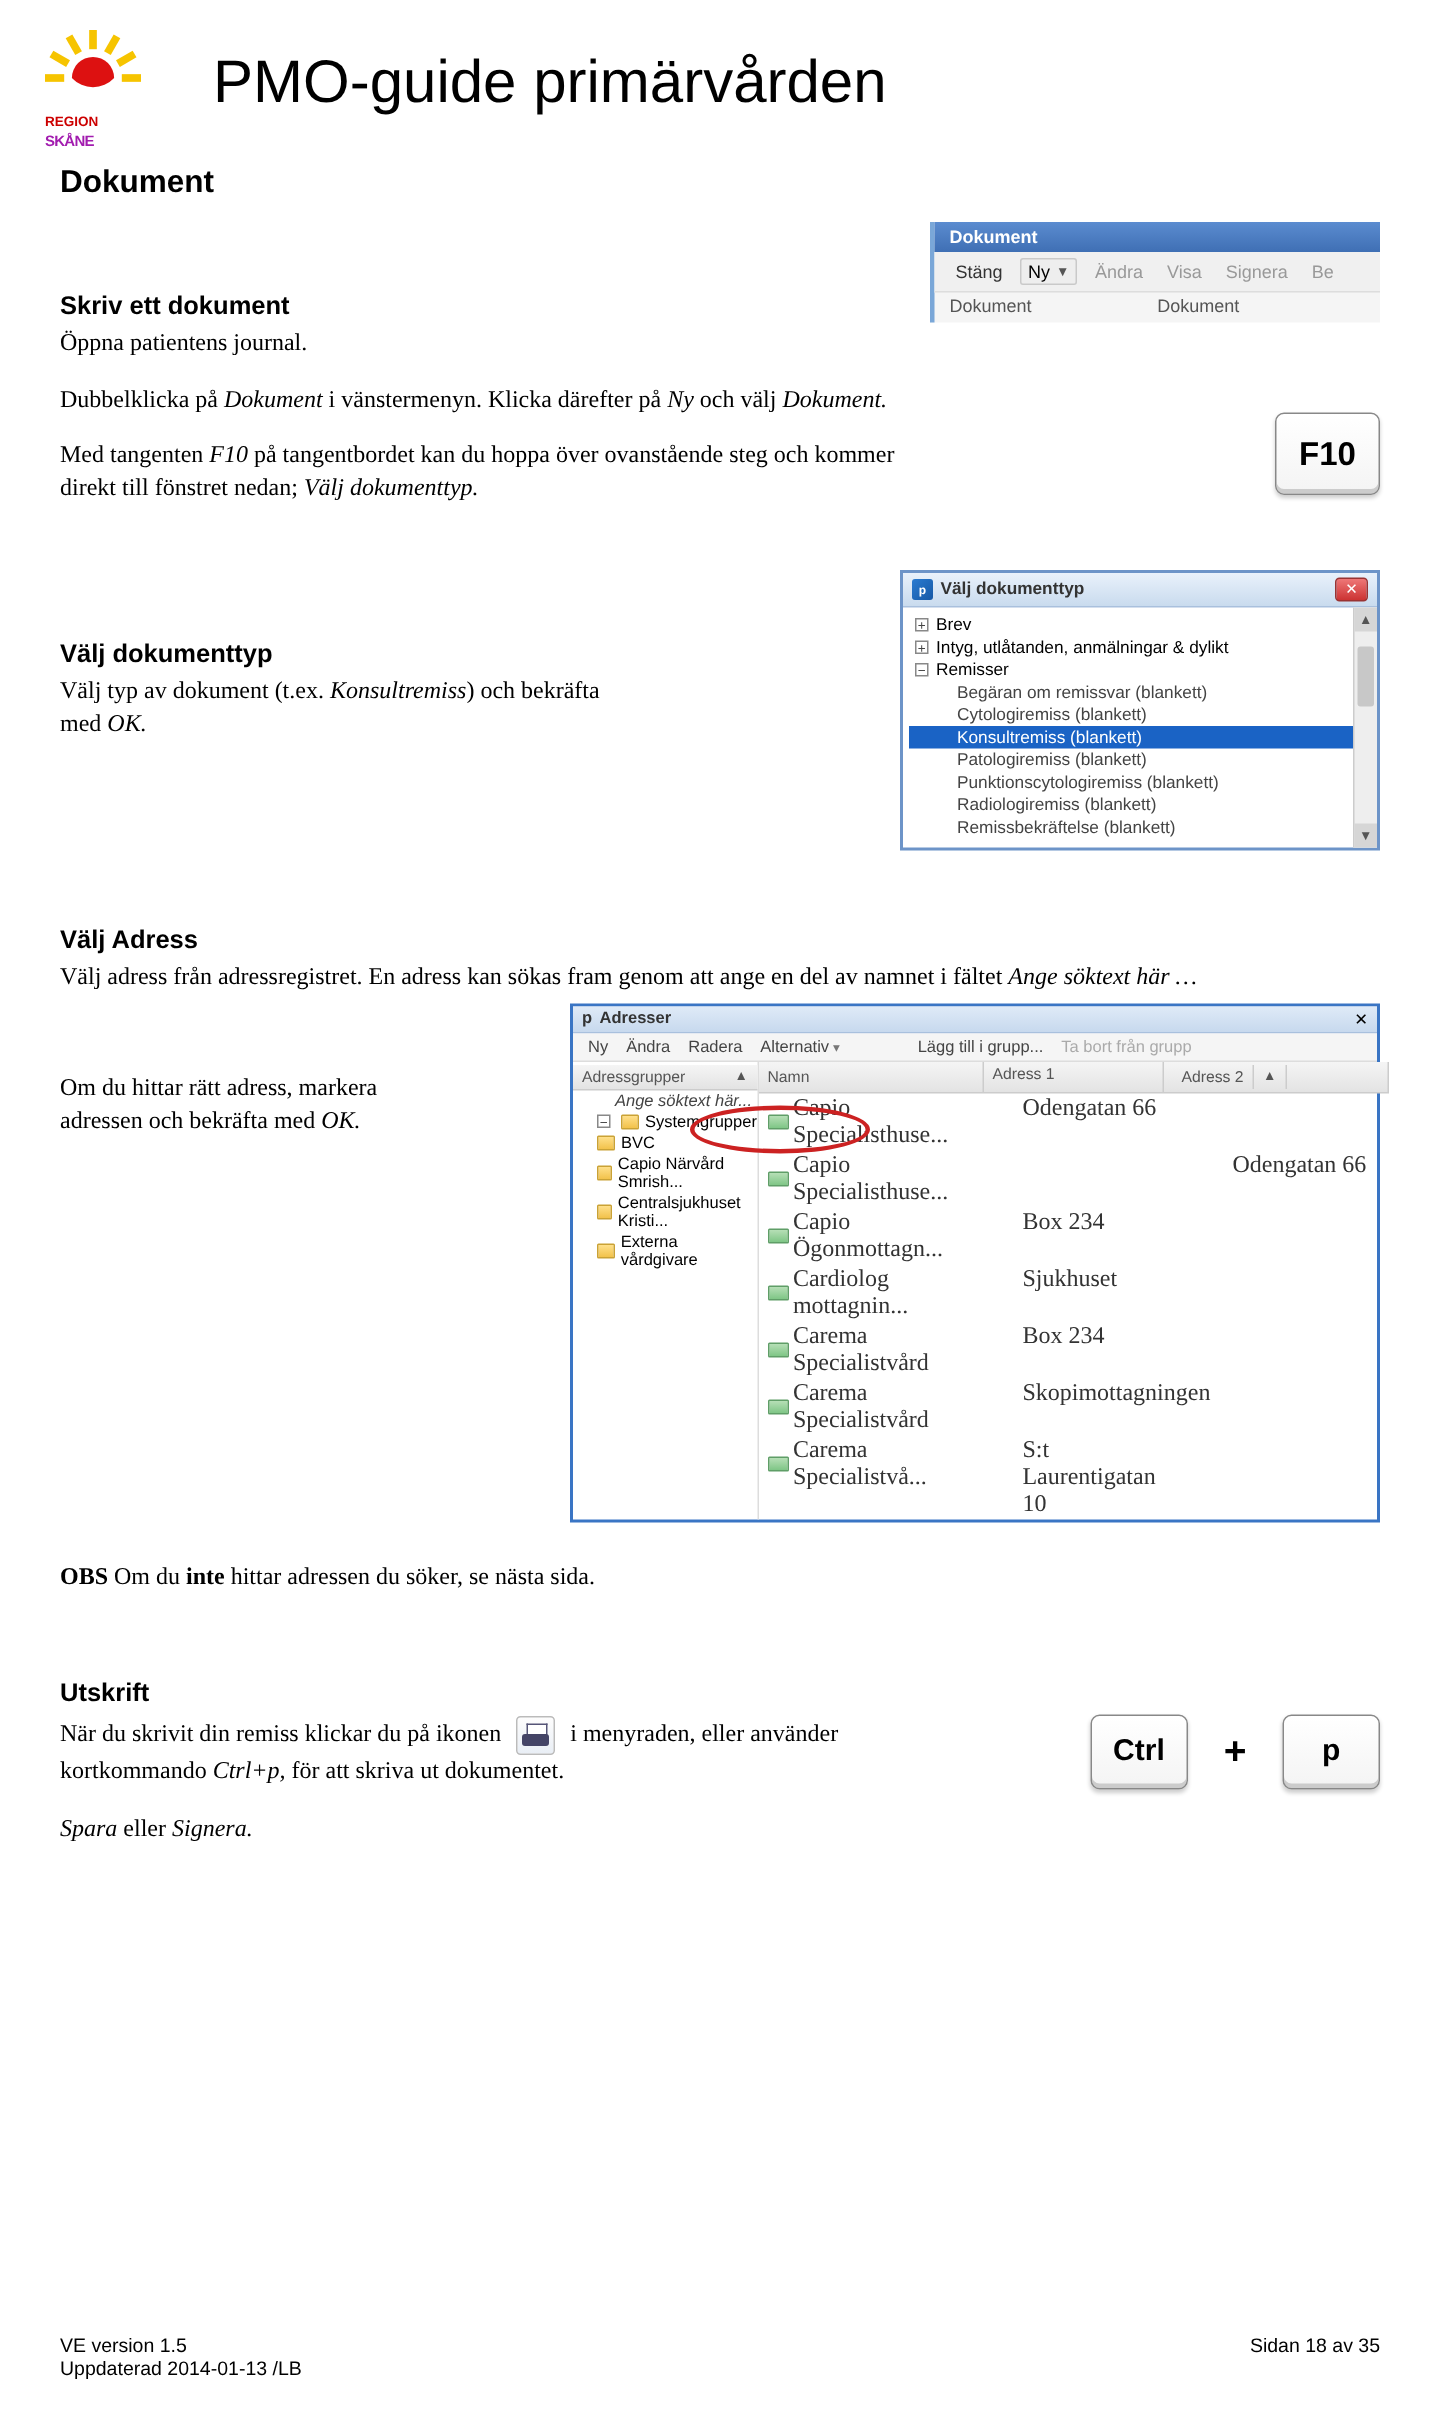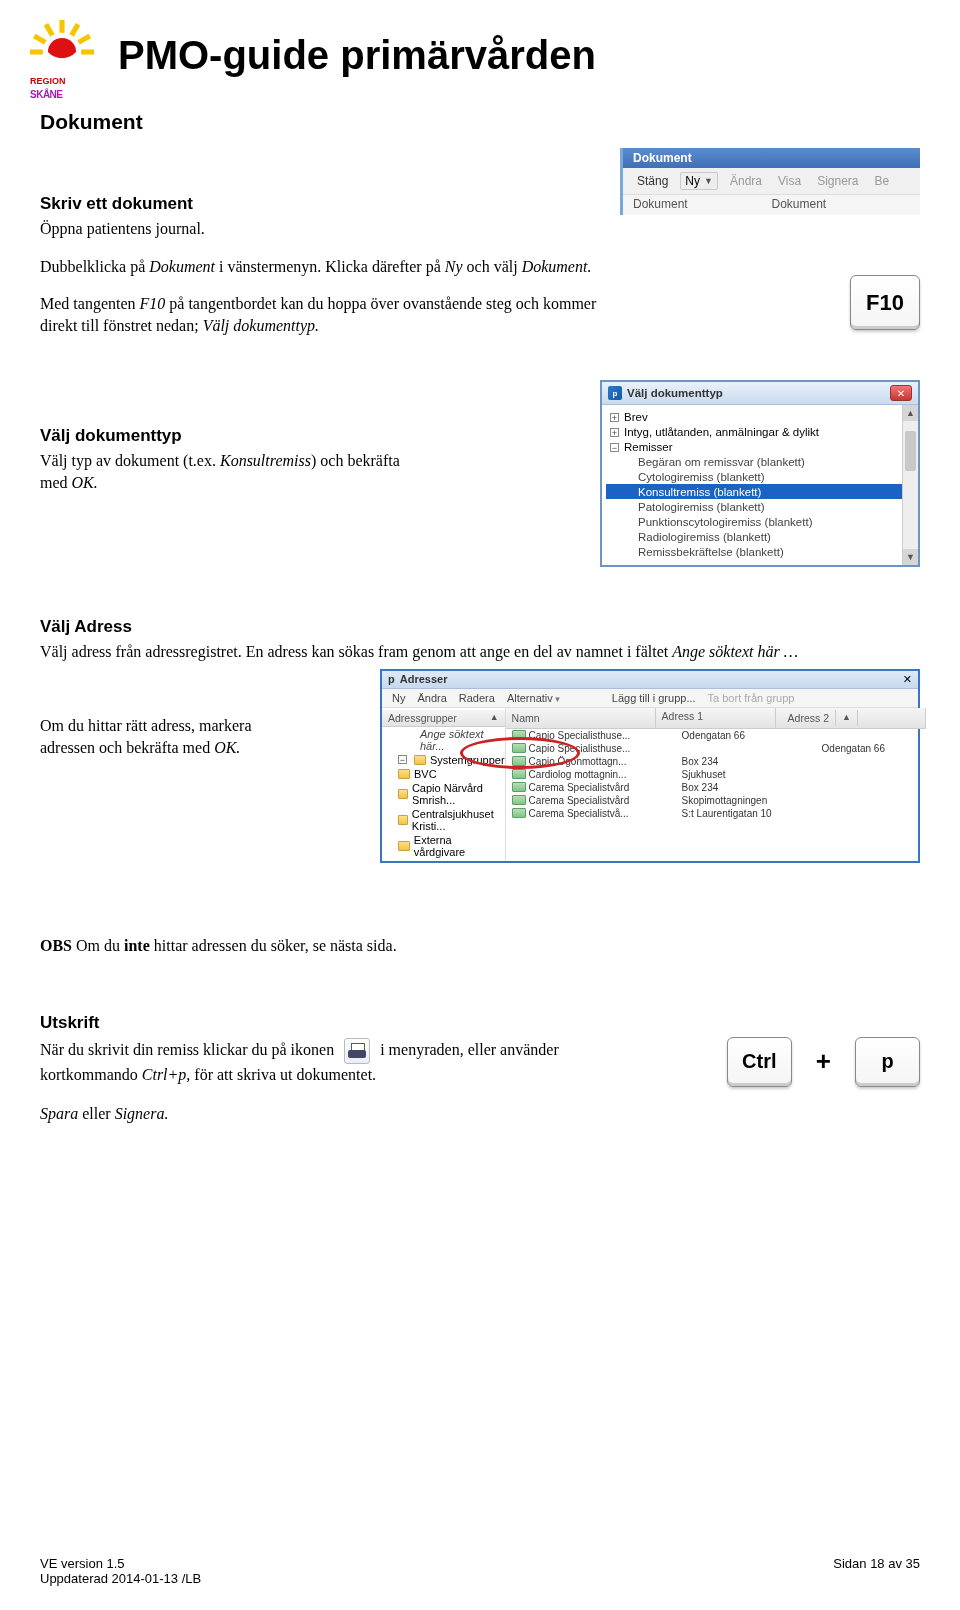--- a/index.html
+++ b/index.html
@@ -39,23 +39,23 @@
     color: #a21caf;
     font-weight: bold;
     position: absolute;
     bottom: -16px;
     left: 0;
     letter-spacing: -0.5px;
   }
   .doc-title {
     font-family: Arial, sans-serif;
     font-size: 40px;
-    font-weight: bold;
+    font-weight: normal;
     color: #000;
-    margin-left: 4px;
+    margin-left: 28px;
     margin-top: 6px;
   }
   .h2 {
     font-family: Arial, sans-serif;
     font-size: 21px;
     font-weight: bold;
     color: #000;
   }
   .h3 {
     font-family: Arial, sans-serif;
@@ -203,33 +203,33 @@
   .addr-window .leftpane .hdr {
     background: linear-gradient(#f5f5f5,#e3e3e3);
     color:#555; padding:2px 6px; font-size:10.5px; border-bottom:1px solid #ccc;
     display:flex; justify-content:space-between;
   }
   .addr-window .leftpane .itm { padding:1px 0 1px 16px; display:flex; align-items:center; gap:4px; }
   .addr-window .leftpane .itm .fold {
     width:12px;height:10px;background:linear-gradient(#ffe08a,#f2c24b);border:1px solid #caa235;border-radius:1px;
   }
   .addr-window .leftpane .itm.search {
-    font-style: italic; color:#444; padding-left:38px;
+    font-style: italic; color:#444; padding-left:28px;
   }
   .addr-window .leftpane .box {
     display:inline-block;width:9px;height:9px;border:1px solid #888;margin-right:3px;line-height:8px;font-size:9px;text-align:center;color:#444;background:#fff;
   }
   .addr-window .rightpane { flex:1; }
   .addr-window .rightpane .hdr {
     display:flex; background: linear-gradient(#f5f5f5,#e3e3e3);
     color:#555; font-size:10.5px; border-bottom:1px solid #ccc;
   }
   .addr-window .rightpane .hdr span { padding:2px 6px; border-right:1px solid #ccc; }
   .addr-window .rightpane .row {
-    display:flex; padding:0 0; font-size:10px; color:#333;
+    display:flex; padding:0 0; font-size:16px; color:#333;font-family:Liberation Serif, serif;
   }
   .addr-window .rightpane .row span { padding:1px 6px; }
   .addr-window .rightpane .c1 { width: 150px; display:flex;align-items:center;gap:3px; }
   .addr-window .rightpane .c2 { width: 120px; }
   .addr-window .rightpane .c3 { width: 110px; }
   .addr-window .rightpane .ico {
     width:12px;height:10px;background:linear-gradient(#b6dfb6,#7fc686);border:1px solid #5f9e67;border-radius:1px;display:inline-block;
   }
   .circle-annot {
     position:absolute;
@@ -490,21 +490,21 @@
                   </div>
                 </div>
             </div>
           </div>
           <div class="circle-annot"></div>
         </div>
       </div>
     </div>
   </div>
 
-  <div class="body-text" style="margin-top:72px;">
+  <div class="body-text" style="margin-top:26px;">
     <span class="bold">OBS</span><span> Om du </span><span class="bold">inte</span><span> hittar adressen du söker, se nästa sida.</span>
   </div>
 
   <div style="margin-top:56px;">
     <div class="h3">Utskrift</div>
     <div style="display:flex;align-items:center;justify-content:space-between;">
       <div class="body-text" style="max-width:560px;">
         <span>När du skrivit din remiss klickar du på ikonen</span>
         <span class="print-icon"></span>
         <span>i menyraden, eller använder kortkommando </span><span class="italic">Ctrl+p,</span><span> för att skriva ut dokumentet.</span>

